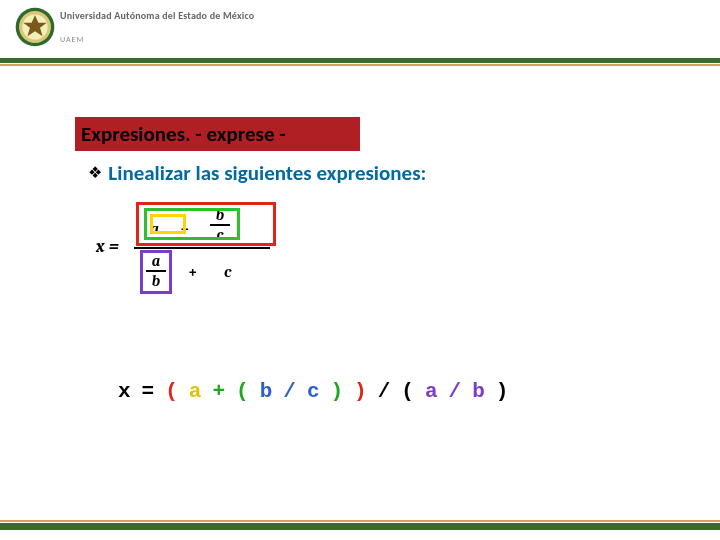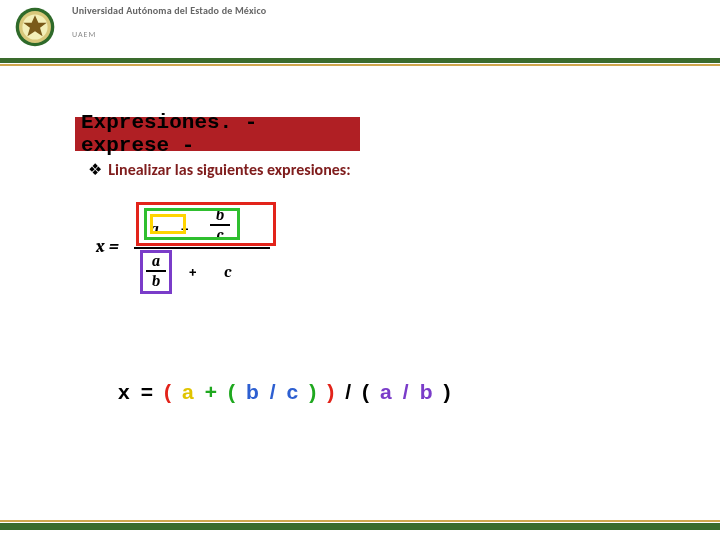--- a/index.html
+++ b/index.html
@@ -1,40 +1,40 @@
 <!DOCTYPE html>
 <html><head>
 <meta charset="utf-8">
 <style>
   * { margin: 0; padding: 0; box-sizing: border-box; }
   html, body { width: 720px; height: 540px; font-family: "Segoe UI", Calibri, Arial, sans-serif; background: #fff; overflow: hidden; }
   .slide { position: relative; width: 720px; height: 540px; background: #fff; }
 
   
   .header { position: absolute; top: 0; left: 0; right: 0; height: 58px; background: #fff; }
-  .logo-wrap { position: absolute; top: 6px; left: 14px; display: flex; align-items: flex-start; gap: 16px; }
+  .logo-wrap { position: absolute; top: 6px; left: 14px; display: flex; align-items: center; gap: 4px; }
   .logo-seal { width: 42px; height: 42px; }
   .logo-text { display: flex; flex-direction: column; line-height: 1; color: #555; }
   .logo-text .main { font-size: 10px; font-weight: 600; letter-spacing: 0.2px; color: #666; }
   .logo-text .sub { font-size: 8px; color: #888; margin-top: 14px; letter-spacing: 1px; }
 
   .rule-top { position: absolute; top: 58px; left: 0; right: 0; height: 10px; }
   .rule-top .green { height: 5px; background: #3a6b2d; }
   .rule-top .gold { height: 2px; background: #cfa64e; margin-top: 1px; }
 
   
-  .title-badge { position: absolute; top: 117px; left: 75px; width: 285px; height: 34px; background: #b01f24; display: flex; align-items: center; padding: 0 6px; font-family: Liberation Mono, monospace; }
+  .title-badge { position: absolute; top: 117px; left: 75px; width: 285px; height: 34px; background: #b01f24; display: flex; align-items: center; padding: 0 6px; }
   .title-badge span { color: #fff; font-size: 21px; font-weight: 700; }
   
   .title-badge .txt { color: #000; }
 
   
   .bullet-line { position: absolute; top: 160px; left: 88px; display: flex; align-items: center; gap: 6px; }
   .bullet-glyph { color: #000; font-size: 16px; line-height: 1; }
-  .bullet-text { font-size: 16px; font-weight: 600; color: #7f1d1d; }
+  .bullet-text { font-size: 21px; font-weight: 600; color: #0369a1; }
 
   
   .formula { position: absolute; top: 202px; left: 96px; width: 195px; height: 95px; font-family: Cambria, "Times New Roman", serif; }
   .formula .xeq { position: absolute; left: 0; top: 34px; font-style: italic; font-weight: 700; font-size: 18px; }
   .frac-bar-main { position: absolute; left: 38px; top: 45px; width: 136px; height: 2px; background: #000; }
 
   
   .num-a { position: absolute; left: 54px; top: 18px; font-style: italic; font-weight: 700; font-size: 16px; }
   .num-plus { position: absolute; left: 84px; top: 18px; font-weight: 700; font-size: 16px; }
   .num-bc { position: absolute; left: 114px; top: 4px; width: 20px; }
@@ -51,21 +51,21 @@
   .den-c { position: absolute; left: 128px; top: 61px; font-style: italic; font-weight: 700; font-size: 16px; }
 
   
   .hl { position: absolute; border-width: 3px; border-style: solid; background: transparent; }
   .hl-red { border-color: #e2231a; left: 40px; top: 0px; width: 140px; height: 44px; }
   .hl-green { border-color: #2fbf2f; left: 48px; top: 6px; width: 96px; height: 32px; }
   .hl-yellow { border-color: #ffd400; left: 54px; top: 12px; width: 36px; height: 20px; }
   .hl-purple { border-color: #7a3cc9; left: 44px; top: 48px; width: 32px; height: 44px; }
 
   
-  .linear { position: absolute; top: 380px; left: 113px; font-family: Liberation Sans, sans-serif; font-size: 21px; font-weight: 700; letter-spacing: 1px; word-spacing: 6px; }
+  .linear { position: absolute; top: 380px; left: 113px; font-family: Liberation Mono, monospace; font-size: 21px; font-weight: 700; letter-spacing: 1px; word-spacing: 6px; }
   .linear .tok { display: inline-block; margin: 0 5px; }
   .c-black { color: #000; }
   .c-red   { color: #e2231a; }
   .c-green { color: #1fa81f; }
   .c-blue  { color: #2d5fd1; }
   .c-yellow{ color: #e0c400; }
   .c-purple{ color: #7a3cc9; }
 
   
   .rule-bottom { position: absolute; left: 0; right: 0; bottom: 6px; height: 14px; }

